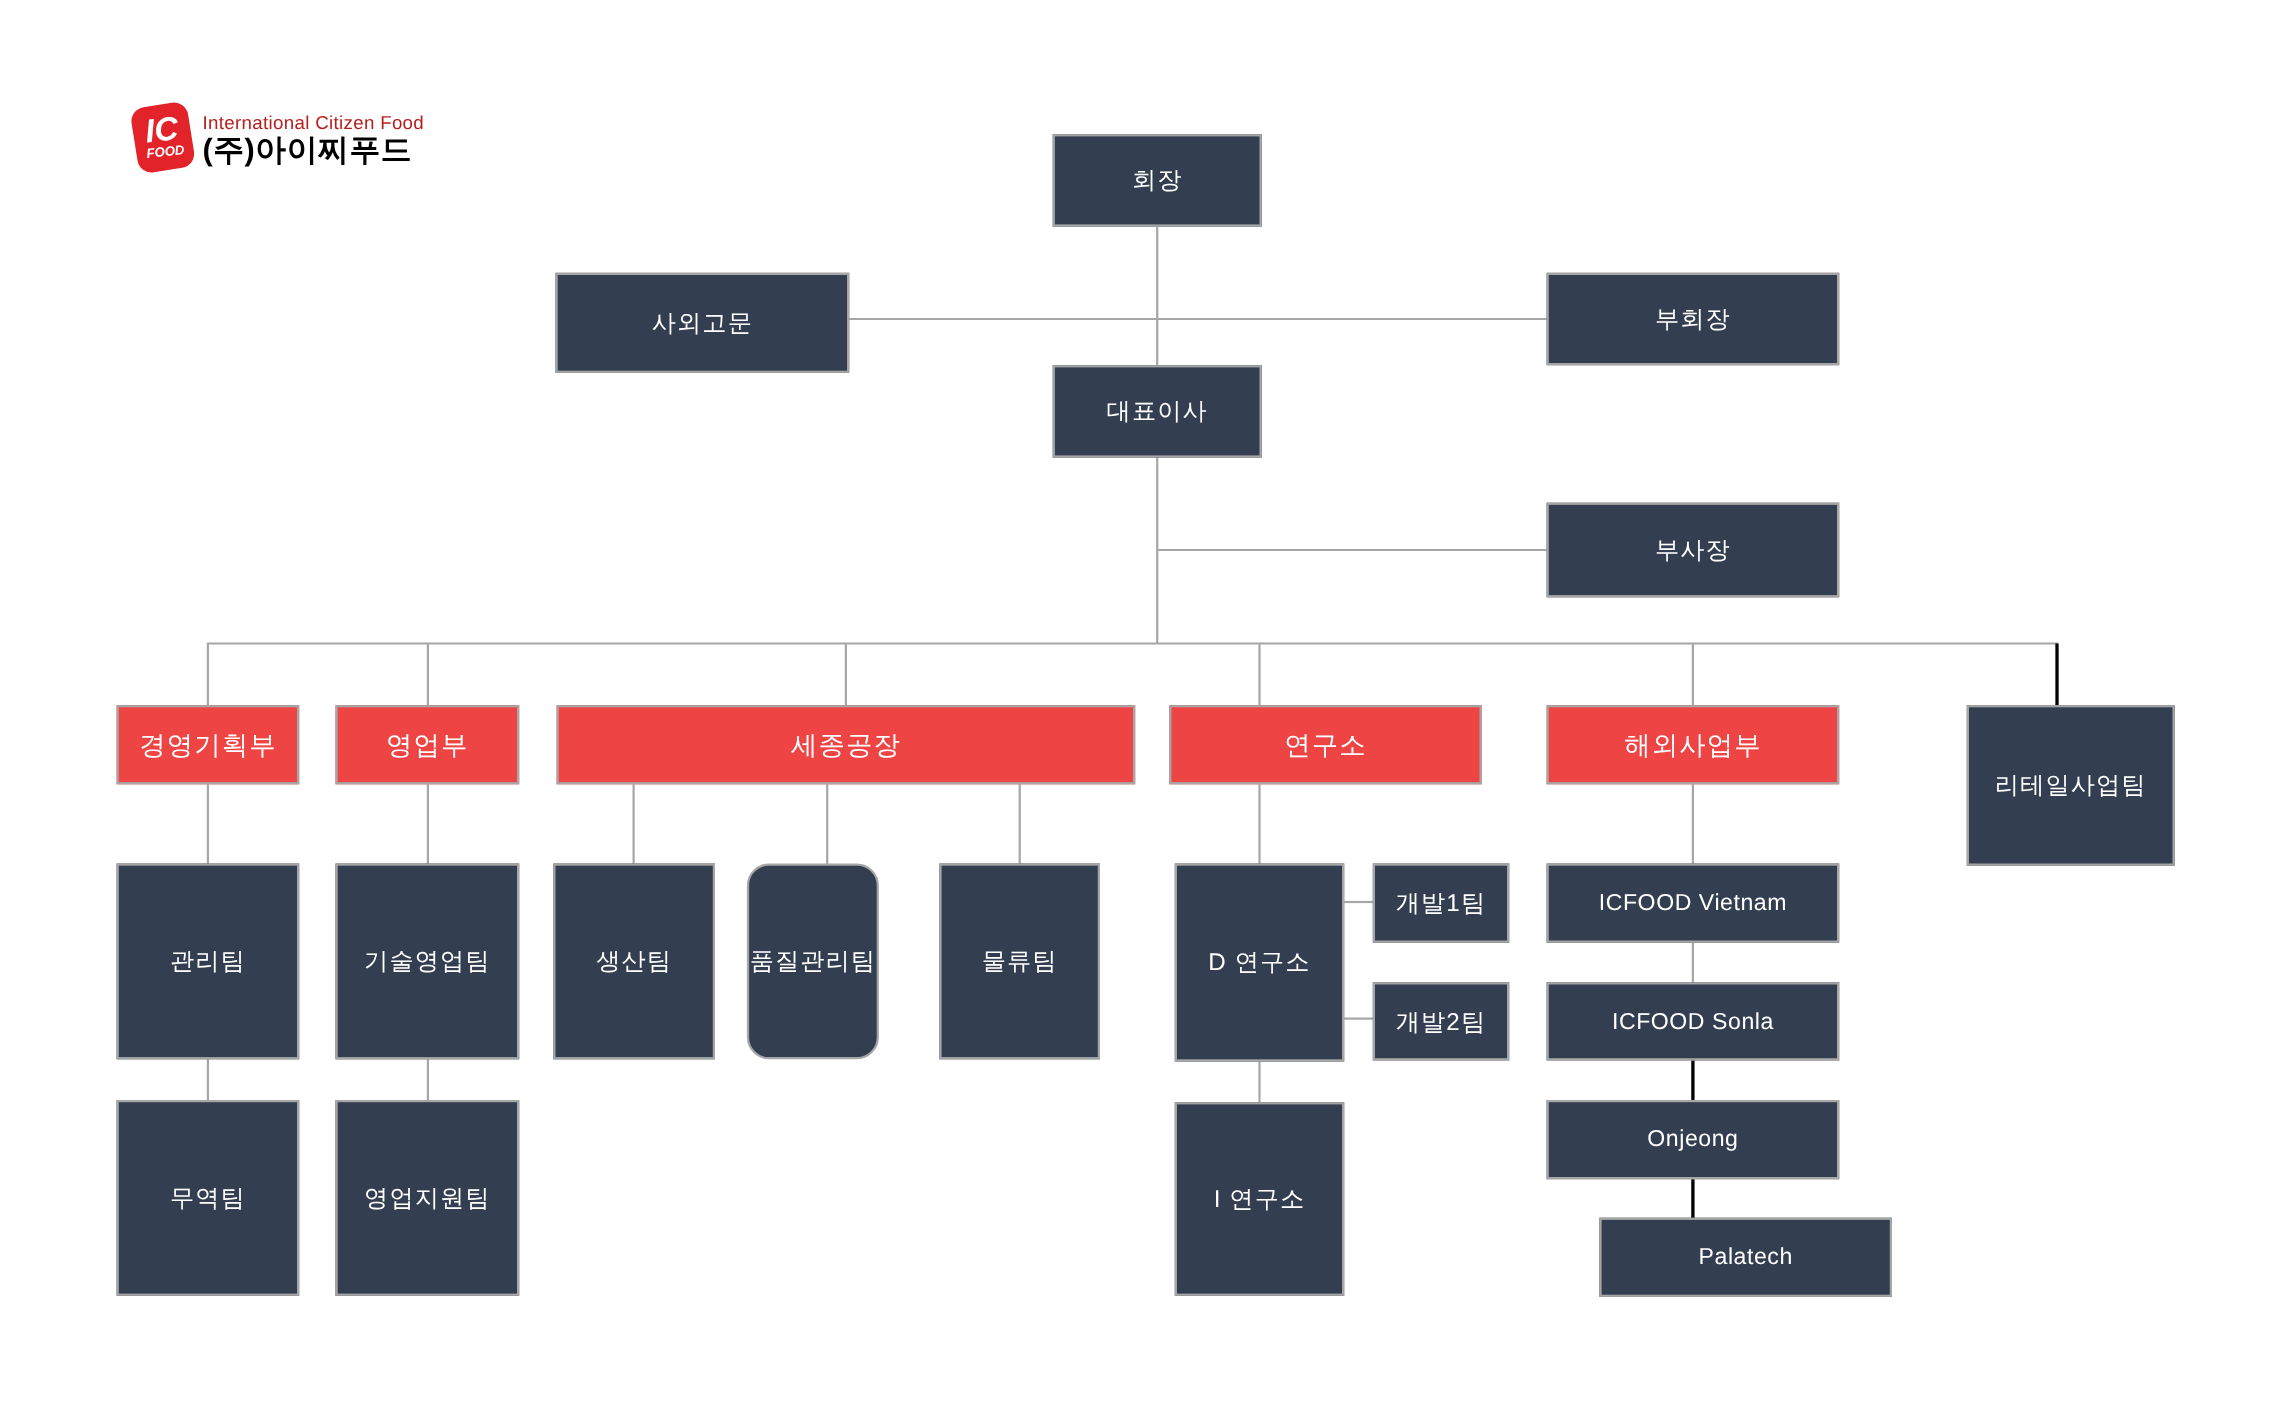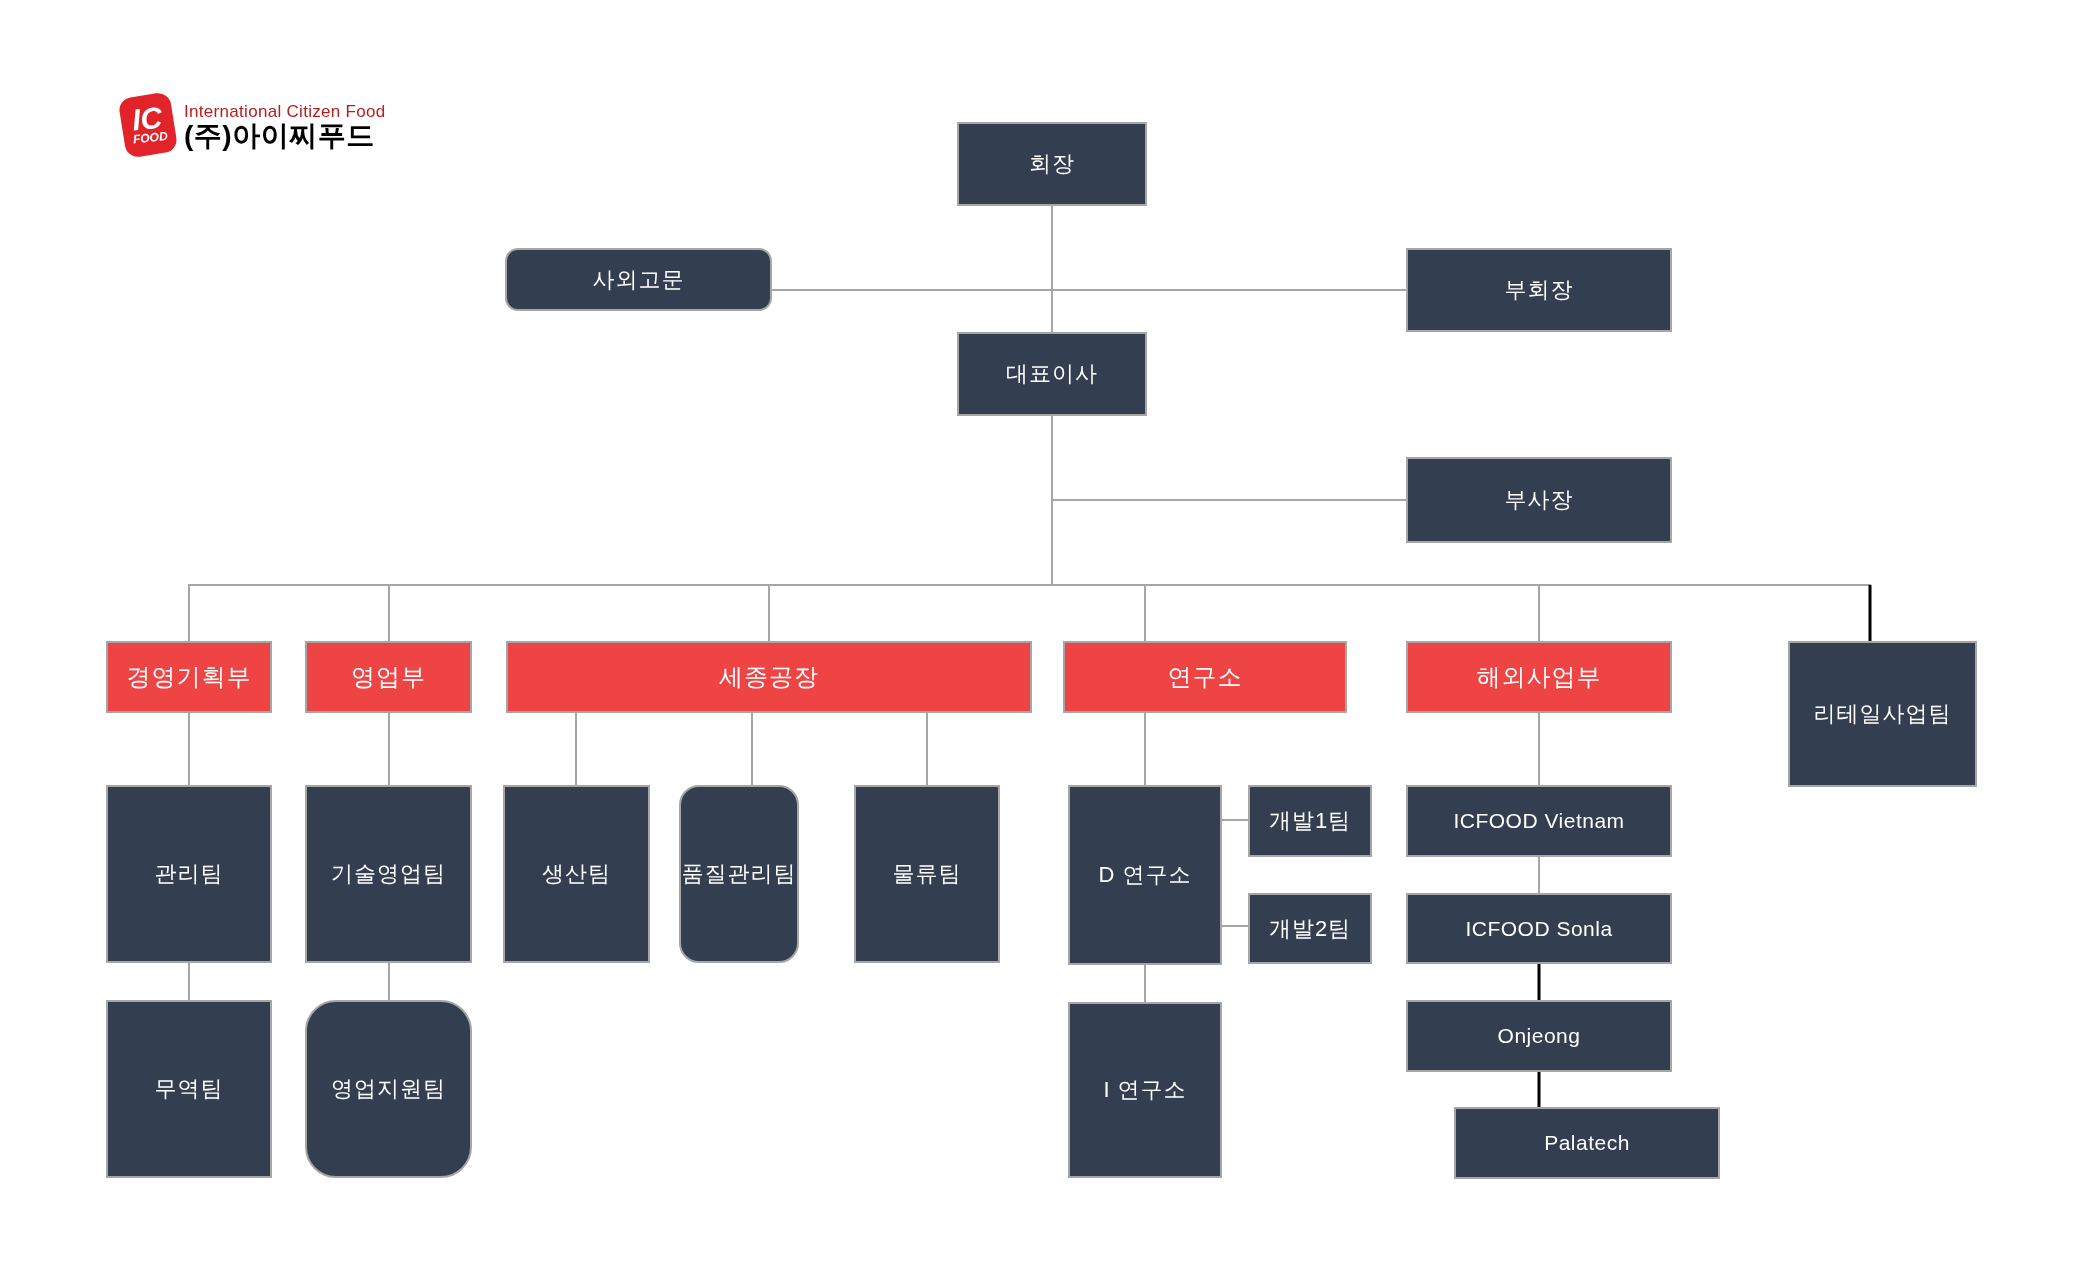--- a/index.html
+++ b/index.html
@@ -79,21 +79,21 @@
       <span class="logo-ic">IC</span>
       <span class="logo-food">FOOD</span>
     </div>
     <div class="logo-text">
       <div class="logo-en">International Citizen Food</div>
       <div class="logo-kr">(주)아이찌푸드</div>
     </div>
   </div>
 
   <div class="node dark" style="left:957px;top:122px;width:190px;height:84px;">회장</div>
-  <div class="node dark" style="left:505px;top:248px;width:267px;height:63px;border-radius:13px;">사외고문</div>
+  <div class="node dark" style="left:505px;top:248px;width:267px;height:91px;">사외고문</div>
   <div class="node dark" style="left:1406px;top:248px;width:266px;height:84px;">부회장</div>
   <div class="node dark" style="left:957px;top:332px;width:190px;height:84px;">대표이사</div>
   <div class="node dark" style="left:1406px;top:457px;width:266px;height:86px;">부사장</div>
 
   <div class="node blue" style="left:106px;top:641px;width:166px;height:72px;">경영기획부</div>
   <div class="node blue" style="left:305px;top:641px;width:167px;height:72px;">영업부</div>
   <div class="node blue" style="left:506px;top:641px;width:526px;height:72px;">세종공장</div>
   <div class="node blue" style="left:1063px;top:641px;width:284px;height:72px;">연구소</div>
   <div class="node blue" style="left:1406px;top:641px;width:266px;height:72px;">해외사업부</div>
   <div class="node dark" style="left:1788px;top:641px;width:189px;height:146px;">리테일사업팀</div>
@@ -103,18 +103,18 @@
   <div class="node dark" style="left:503px;top:785px;width:147px;height:178px;">생산팀</div>
   <div class="node dark" style="left:679px;top:785px;width:120px;height:178px;border-radius:20px;">품질관리팀</div>
   <div class="node dark" style="left:854px;top:785px;width:146px;height:178px;">물류팀</div>
   <div class="node dark" style="left:1068px;top:785px;width:154px;height:180px;">D 연구소</div>
   <div class="node dark" style="left:1248px;top:785px;width:124px;height:72px;">개발1팀</div>
   <div class="node dark" style="left:1248px;top:893px;width:124px;height:71px;">개발2팀</div>
   <div class="node dark en" style="left:1406px;top:785px;width:266px;height:72px;">ICFOOD Vietnam</div>
   <div class="node dark en" style="left:1406px;top:893px;width:266px;height:71px;">ICFOOD Sonla</div>
 
   <div class="node dark" style="left:106px;top:1000px;width:166px;height:178px;">무역팀</div>
-  <div class="node dark" style="left:305px;top:1000px;width:167px;height:178px;border-radius:31px;">영업지원팀</div>
+  <div class="node dark" style="left:305px;top:1000px;width:167px;height:178px;">영업지원팀</div>
   <div class="node dark" style="left:1068px;top:1002px;width:154px;height:176px;">I 연구소</div>
   <div class="node dark en" style="left:1406px;top:1000px;width:266px;height:72px;">Onjeong</div>
   <div class="node dark en" style="left:1454px;top:1107px;width:266px;height:72px;">Palatech</div>
 
 </div>
 
 </body></html>

